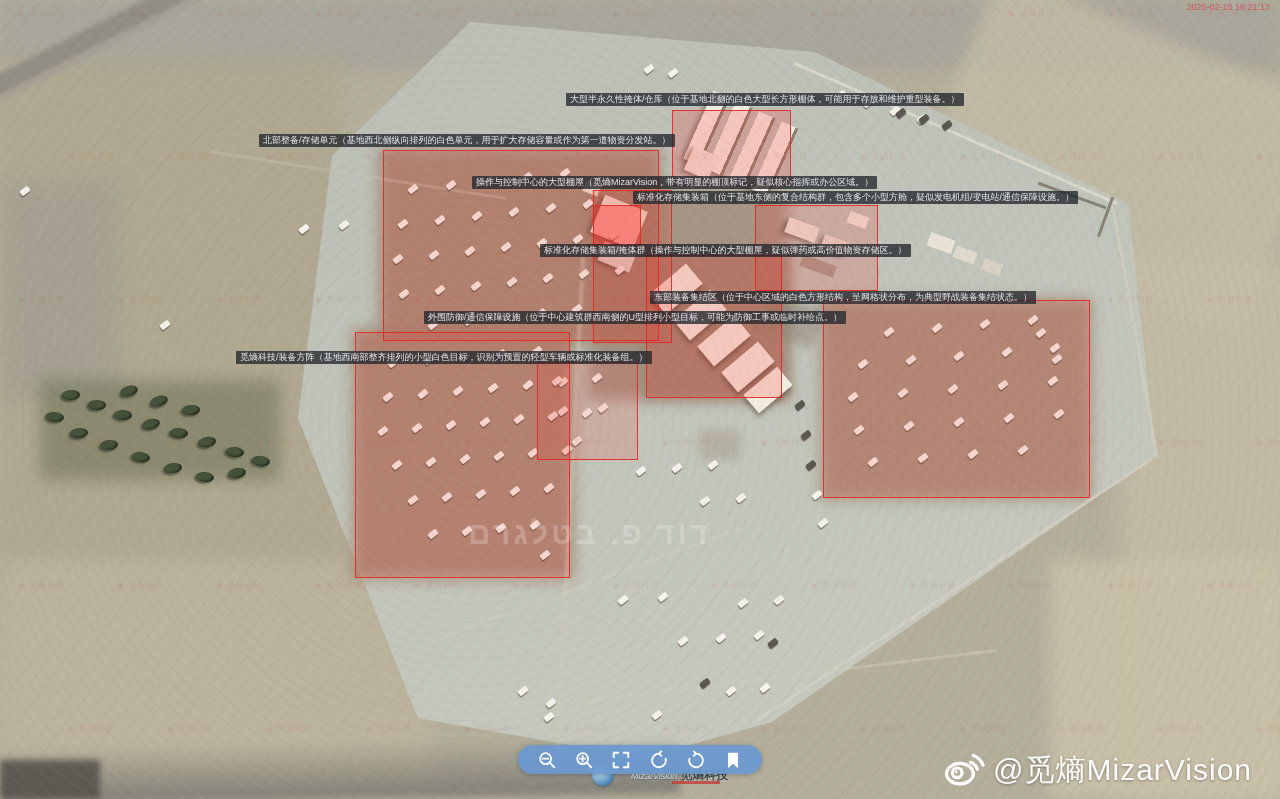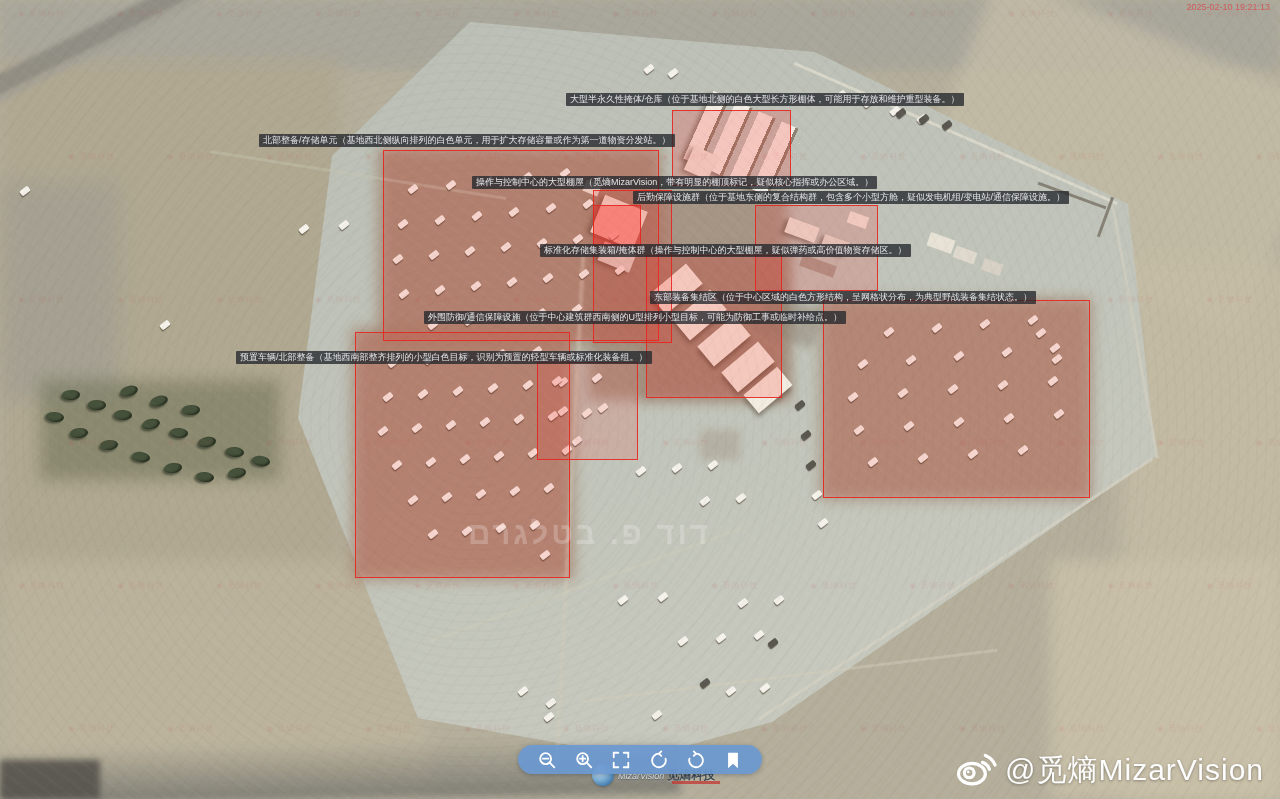--- a/index.html
+++ b/index.html
@@ -59,25 +59,25 @@
   .tb-btn svg{display:block;}
   #brand-logo{
     position:absolute;left:592px;top:764px;z-index:9;display:flex;align-items:center;opacity:.9;
   }
   #logo-sphere{
     width:22px;height:22px;border-radius:50%;
     background:radial-gradient(circle at 35% 30%,#d9ecfa,#7db4e0 45%,#3474ad 80%,#24567f);
     box-shadow:0 1px 2px rgba(20,40,60,.4);
   }
   #logo-texts{margin-left:4px;position:relative;display:flex;align-items:baseline;}
-  #logo-en{font-size:9px;font-style:italic;color:rgba(235,245,252,.95);text-shadow:0 1px 1px rgba(30,50,70,.5);}
+  #logo-en{font-size:9px;font-style:italic;color:rgba(235,245,252,.95);text-shadow:0 1px 1px rgba(30,50,70,.5);margin-left:13px;}
   #logo-cn{font-size:12px;font-weight:bold;color:#32404e;margin-left:3px;text-shadow:0 1px 1px rgba(255,255,255,.35);}
   #logo-redline{position:absolute;left:54px;top:14px;width:48px;height:3px;background:#c23a34;opacity:.85;}
   #weibo-badge{
-    position:absolute;right:16px;top:748px;z-index:10;display:flex;align-items:center;color:#fdfdfd;
+    position:absolute;right:28px;top:748px;z-index:10;display:flex;align-items:center;color:#fdfdfd;
   }
   #weibo-handle{
     font-size:30px;font-weight:500;margin-left:8px;letter-spacing:1px;
     text-shadow:0 1px 3px rgba(0,0,0,.35);
   }
 </style>
 </head>
 <body>
 
 <div id="canvas">
@@ -367,25 +367,25 @@
       <div class="ann-box" style="left: 593px; top: 190px; width: 79px; height: 153px; background: rgba(255, 40, 35, 0.12);"></div>
       <div class="ann-box" style="left: 593px; top: 205px; width: 48px; height: 41px; background: rgba(255, 40, 35, 0.38);"></div>
       <div class="ann-box" style="left: 755px; top: 205px; width: 123px; height: 86px; background: rgba(255, 40, 35, 0.16);"></div>
       <div class="ann-box" style="left: 646px; top: 255px; width: 136px; height: 143px; background: rgba(255, 40, 35, 0.18);"></div>
       <div class="ann-box" style="left: 823px; top: 300px; width: 267px; height: 198px; background: rgba(255, 40, 35, 0.14);"></div>
       <div class="ann-box" style="left: 355px; top: 332px; width: 215px; height: 246px; background: rgba(255, 40, 35, 0.14);"></div>
       <div class="ann-box" style="left: 537px; top: 362px; width: 101px; height: 98px; background: rgba(255, 40, 35, 0.14);"></div>
       <div class="ann-label" style="left: 566px; top: 93px;">大型半永久性掩体/仓库（位于基地北侧的白色大型长方形棚体，可能用于存放和维护重型装备。）</div>
       <div class="ann-label" style="left: 259px; top: 134px;">北部整备/存储单元（基地西北侧纵向排列的白色单元，用于扩大存储容量或作为第一道物资分发站。）</div>
       <div class="ann-label" style="left: 472px; top: 176px;">操作与控制中心的大型棚屋（觅熵MizarVision，带有明显的棚顶标记，疑似核心指挥或办公区域。）</div>
-      <div class="ann-label" style="left: 633px; top: 191px;">后勤保障设施群（位于基地东侧的复合结构群，包含多个小型方舱，疑似发电机组/变电站/通信保障设施。）</div>
+      <div class="ann-label" style="left: 633px; top: 191px;">标准化存储集装箱（位于基地东侧的复合结构群，包含多个小型方舱，疑似发电机组/变电站/通信保障设施。）</div>
       <div class="ann-label" style="left: 540px; top: 244px;">标准化存储集装箱/掩体群（操作与控制中心的大型棚屋，疑似弹药或高价值物资存储区。）</div>
       <div class="ann-label" style="left: 650px; top: 291px;">东部装备集结区（位于中心区域的白色方形结构，呈网格状分布，为典型野战装备集结状态。）</div>
       <div class="ann-label" style="left: 424px; top: 311px;">外围防御/通信保障设施（位于中心建筑群西南侧的U型排列小型目标，可能为防御工事或临时补给点。）</div>
-      <div class="ann-label" style="left: 236px; top: 351px;">预置车辆/北部整备（基地西南部整齐排列的小型白色目标，识别为预置的轻型车辆或标准化装备组。）</div>
+      <div class="ann-label" style="left: 236px; top: 351px;">觅熵科技/装备方阵（基地西南部整齐排列的小型白色目标，识别为预置的轻型车辆或标准化装备组。）</div>
     </div>
 
   <div id="hebrew-wm">דוד פ. בטלגרם</div>
 
   <div id="timestamp">2025-02-10 19:21:13</div>
 
   <div id="toolbar">
     <button class="tb-btn">
       <span>
         <svg width="20" height="20" viewBox="0 0 22 22" fill="none" stroke="#fff" stroke-width="2" stroke-linecap="round">

